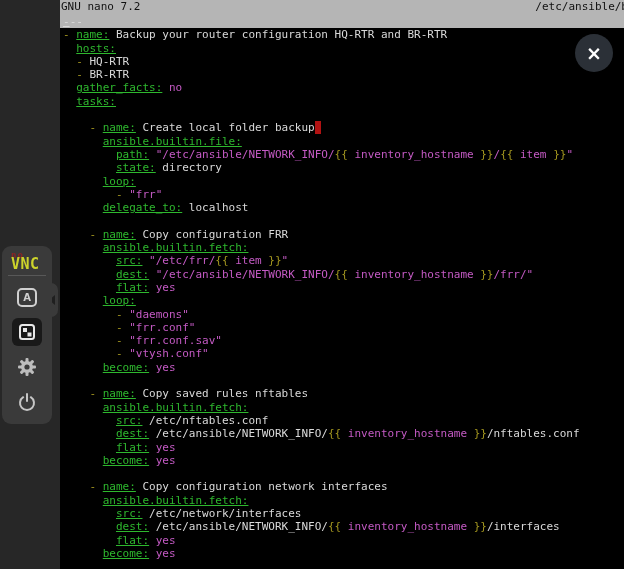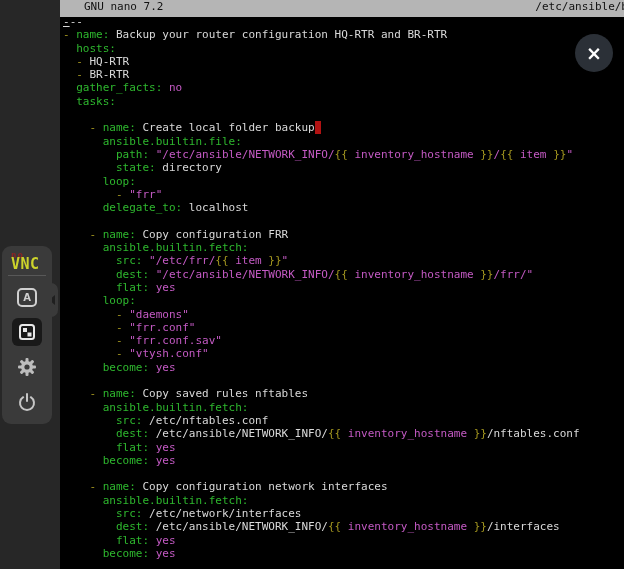--- a/index.html
+++ b/index.html
@@ -14,31 +14,31 @@
     width:624px;height:569px;position:relative;overflow:hidden;
     background:var(--strip-bg);
     font-family:"DejaVu Sans Mono", monospace;
   }
   
   .terminal{
     position:absolute;left:60px;top:0;width:564px;height:569px;
     background:var(--terminal-bg);overflow:hidden;
   }
   .titlebar{
-    height:17px;background:var(--titlebar-bg);color:var(--titlebar-text);
+    height:28px;background:var(--titlebar-bg);color:var(--titlebar-text);
     font-size:11px;line-height:13px;display:flex;justify-content:space-between;
-    white-space:nowrap;overflow:hidden;padding-left:24px;
+    white-space:nowrap;overflow:hidden;padding-left:1px;
   }
   .title-right{margin-right:-4px;}
   .code{
     position:absolute;top:15px;left:3px;right:0;
     font-size:11px;line-height:13.3px;white-space:pre;
   }
   .line{height:13.3px;}
-  .k{color:var(--key);}
+  .k{color:var(--key);text-decoration:underline;}
   .w{color:var(--plain);}
   .wu{color:var(--plain);text-decoration:underline;}
   .s{color:var(--string);}
   .p{color:var(--punct);}
   .cur{background:var(--cursor);color:var(--cursor);}
   
   .close-btn{
     position:absolute;left:575px;top:34px;width:38px;height:38px;
     border-radius:50%;background:var(--close-bg);color:#ffffff;
     display:flex;align-items:center;justify-content:center;

